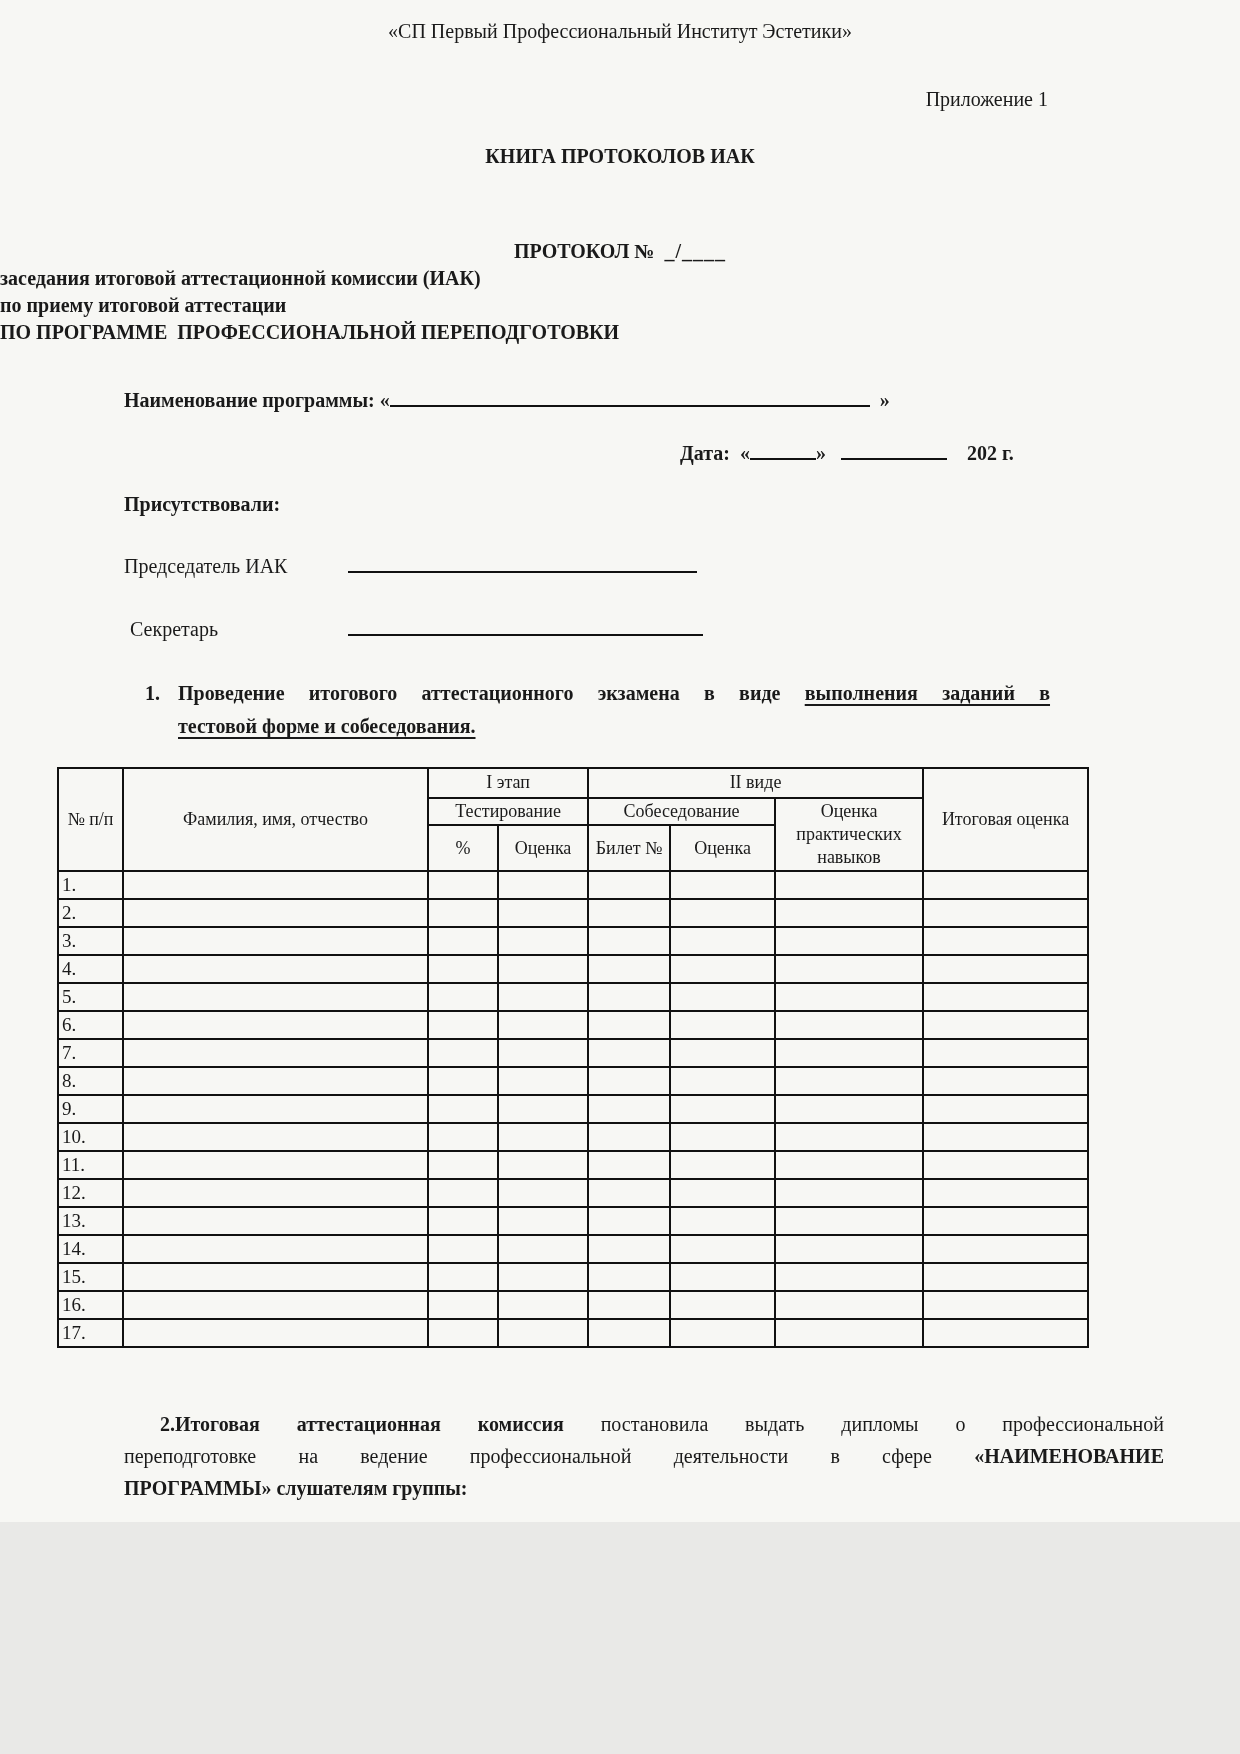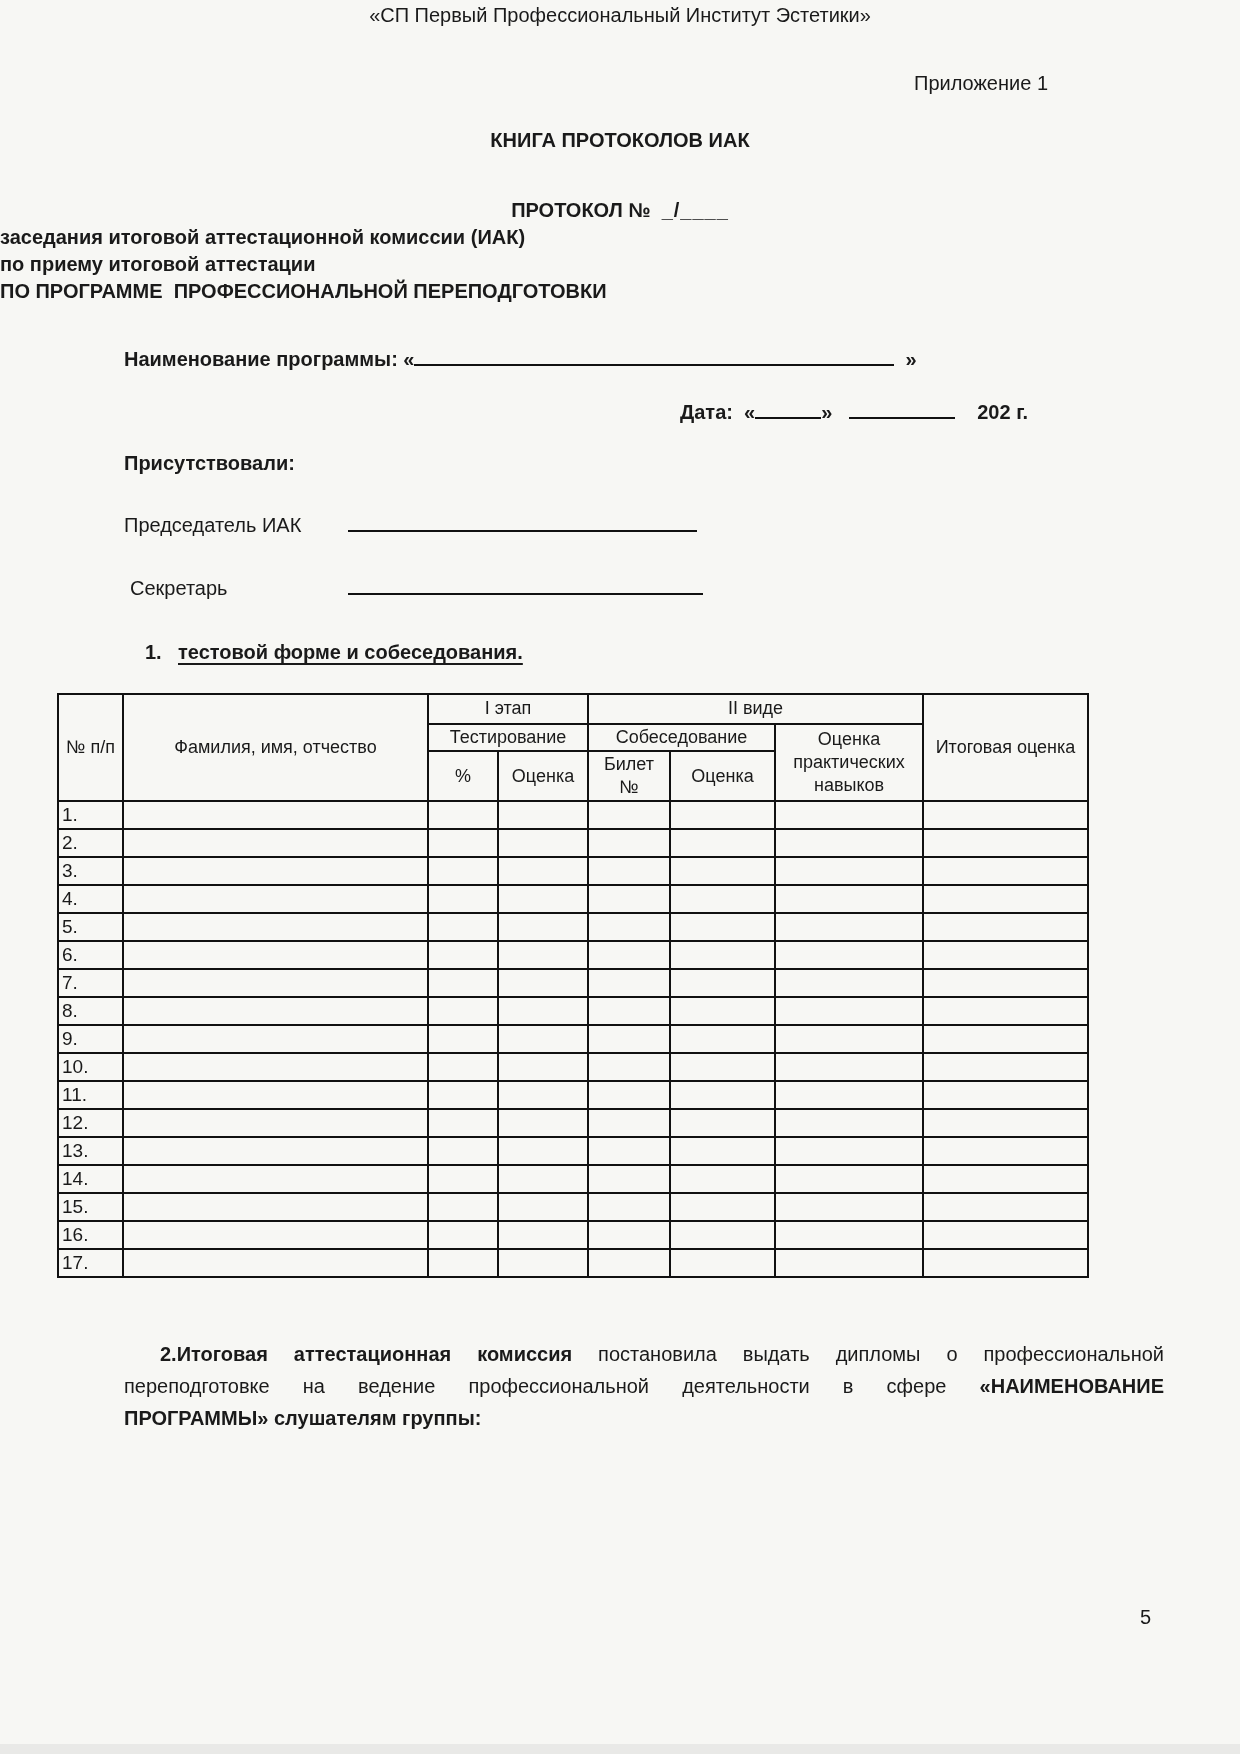--- a/index.html
+++ b/index.html
@@ -1,32 +1,32 @@
 <!DOCTYPE html>
 <html lang="ru"><head>
 <meta charset="utf-8">
 <style>
   html,body{margin:0;padding:0;background:#e9e9e7;}
   .page{
     position:relative;
-    width:1240px;height:1744px;
+    width:1240px;height:1522px;
     margin:0 auto;
     background:#f7f7f4;
     color:#1a1a1a;
-    font-family:Liberation Sans, sans-serif;
+    font-family:Liberation Serif, serif;
     font-size:20px;
     overflow:hidden;
     box-sizing:border-box;
-    padding-top:4px;
+    padding-top:20px;
   }
   .b{font-weight:bold;}
   .org{ text-align:center; font-size:20px; }
   .annex{ margin-top:45px; text-align:right; margin-right:192px; font-size:20px; }
   .booktitle{ margin-top:34px; text-align:center; font-weight:bold; font-size:20px; }
-  .protocol{ margin-top:47px; text-align:center; font-weight:bold; font-size:20px; }
+  .protocol{ margin-top:72px; text-align:center; font-weight:bold; font-size:20px; }
   .protocol .blankno{ letter-spacing:1px; }
   .sub{ text-align:left; font-weight:bold; font-size:20px; margin-top:4px; }
   .sub3{ white-space:pre-wrap; }
   .programline{ margin-top:41px; margin-left:124px; font-weight:bold; }
   .blank{ display:inline-block; border-bottom:2px solid #111; height:20px; vertical-align:baseline; }
   .blank.thin{ border-bottom-width:1px; }
   .dateline{ margin-top:26px; margin-left:680px; font-weight:bold; white-space:nowrap; }
   .present{ margin-top:28px; margin-left:124px; font-weight:bold; }
   .rolerow{ margin-left:124px; }
   .rolerow .rolelabel{ display:inline-block; width:224px; }
@@ -95,20 +95,21 @@
     <span class="rolelabel">Председатель ИАК</span><span class="blank thin" style="width:349px;border-bottom-width:2px;"></span>
   </div>
 
 
   <div class="rolerow r3">
     <span class="rolelabel">Секретарь</span><span class="blank" style="width:355px;"></span>
   </div>
 
   <div class="item1">
     <span class="item1-num">1.</span>
+    <div class="jline"><span>Проведение итогового аттестационного экзамена в виде</span> <span class="u">выполнения заданий в</span></div>
     <div><span class="u">тестовой форме и собеседования.</span></div>
   </div>
 
   <table class="results">
     <colgroup>
       <col style="width:65px">
         <col style="width:305px">
         <col style="width:70px">
         <col style="width:90px">
       <col style="width:82px">

